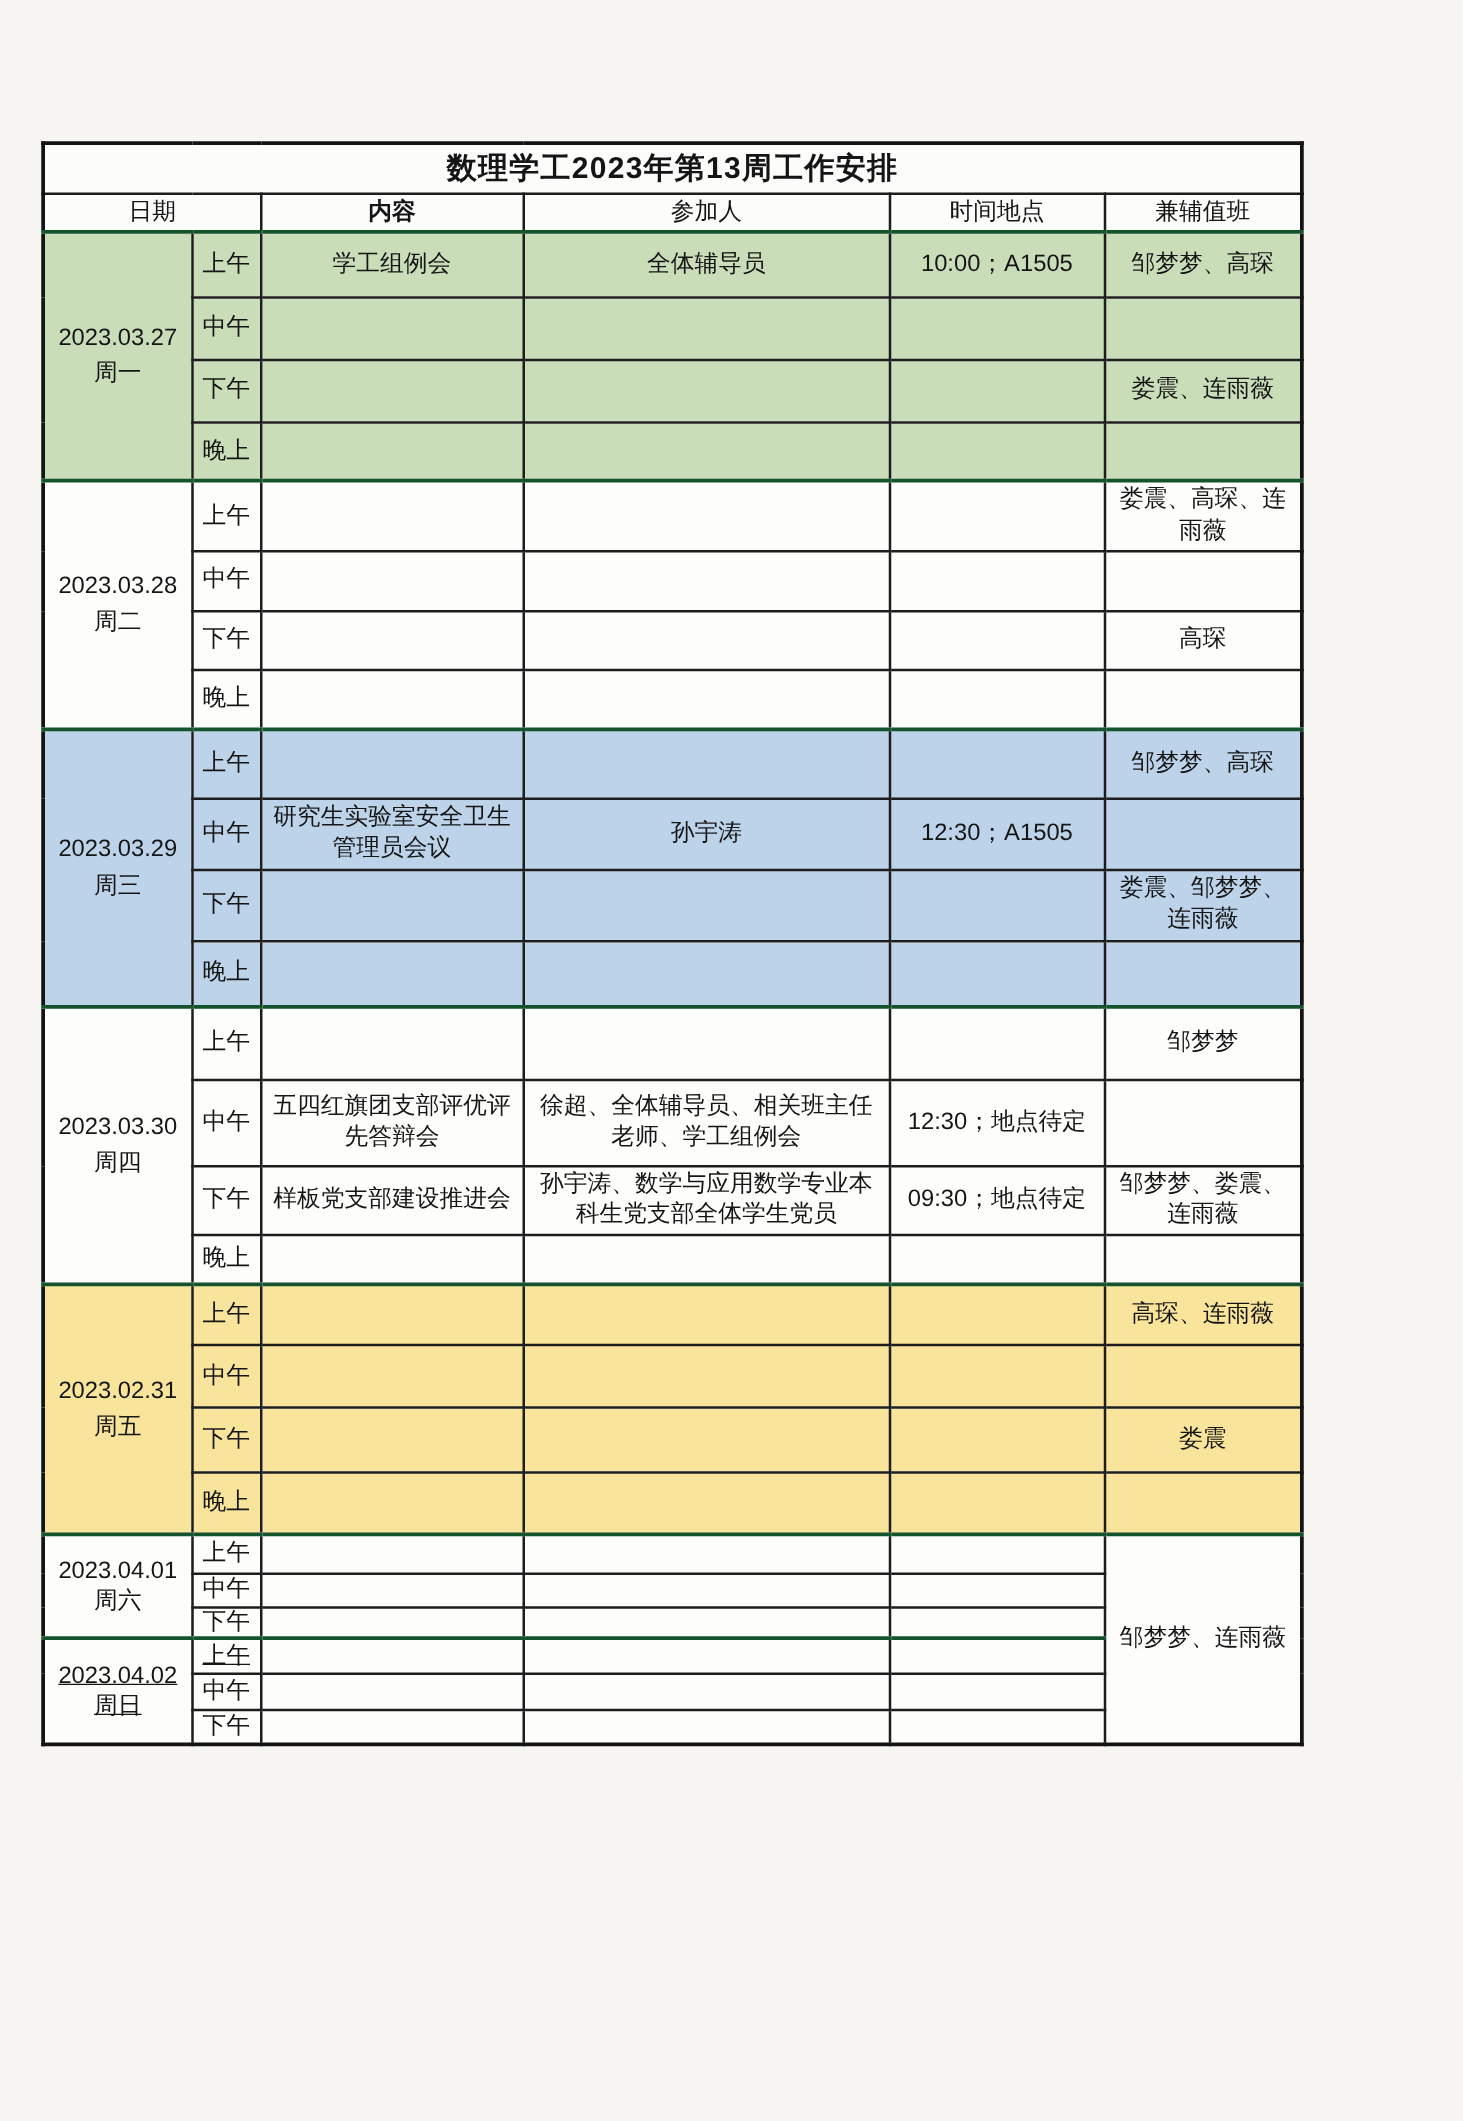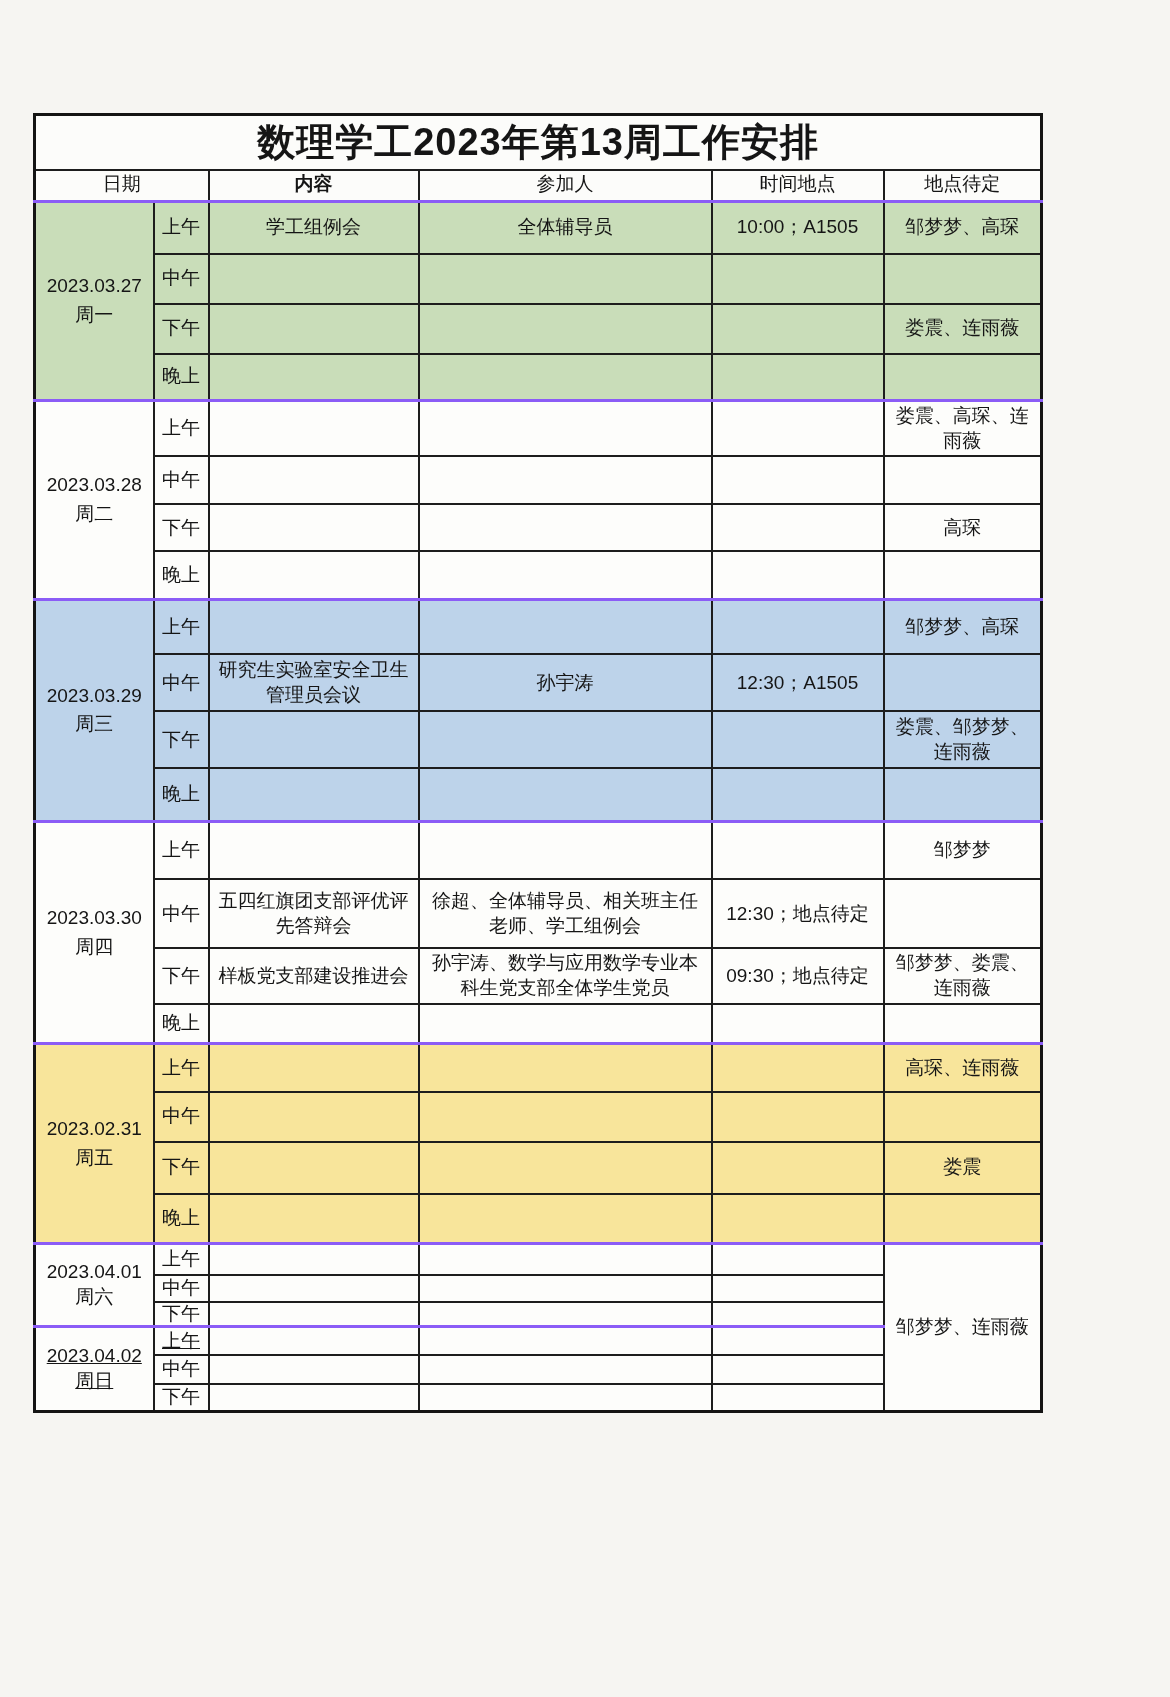--- a/index.html
+++ b/index.html
@@ -22,24 +22,24 @@
     border:2px solid #1d1d1d;
     text-align:center;
     vertical-align:middle;
     font-size:19px;
     line-height:1.3;
     padding:2px 6px;
     box-sizing:border-box;
     overflow:hidden;
     word-break:break-all;
   }
-  tr.title-row td{font-size:38px;font-weight:bold;height:40px;letter-spacing:1px;margin-top:36px;}
+  tr.title-row td{font-size:24px;font-weight:bold;height:40px;letter-spacing:1px;margin-top:36px;}
   tr.head-row td{height:30px;font-family:Liberation Mono, monospace;}
   tr.head-row td.bold{font-weight:bold;margin-left:44px;}
-  tr.gs td{border-top:3px solid #8b5cf6;}
+  tr.gs td{border-top:3px solid #14532d;}
   .date-cell{font-size:19px;}
   .date-cell .d2{margin-top:4px;}
   
   .h52{height:52px}.h50{height:50px}.h48{height:48px}.h47{height:47px}
   .h55{height:55px}.h57{height:57px}.h53{height:53px}
   .h58{height:58px}.h69{height:69px}.h40{height:40px}
   .h31{height:31px}.h28{height:28px}.h27{height:27px}.h25{height:25px}.h29{height:29px}
   .small td{line-height:1.1;padding:0 6px;}
 </style>
 </head>
@@ -59,21 +59,21 @@
   <tbody>
         <tr class="title-row">
     <td colspan="6">数理学工2023年第13周工作安排</td>
   </tr>
 
   <tr class="head-row">
     <td colspan="2">日期</td>
     <td class="bold">内容</td>
     <td>参加人</td>
     <td>时间地点</td>
-    <td>地点待定</td>
+    <td>兼辅值班</td>
   </tr>
 
   <tr class="gs h52" style="background: rgb(201, 221, 185);">
     <td rowspan="4" class="date-cell">
       <div>2023.03.27</div>
       <div class="d2">周一</div>
     </td>
     <td>上午</td>
     <td>学工组例会</td>
     <td>全体辅导员</td>

